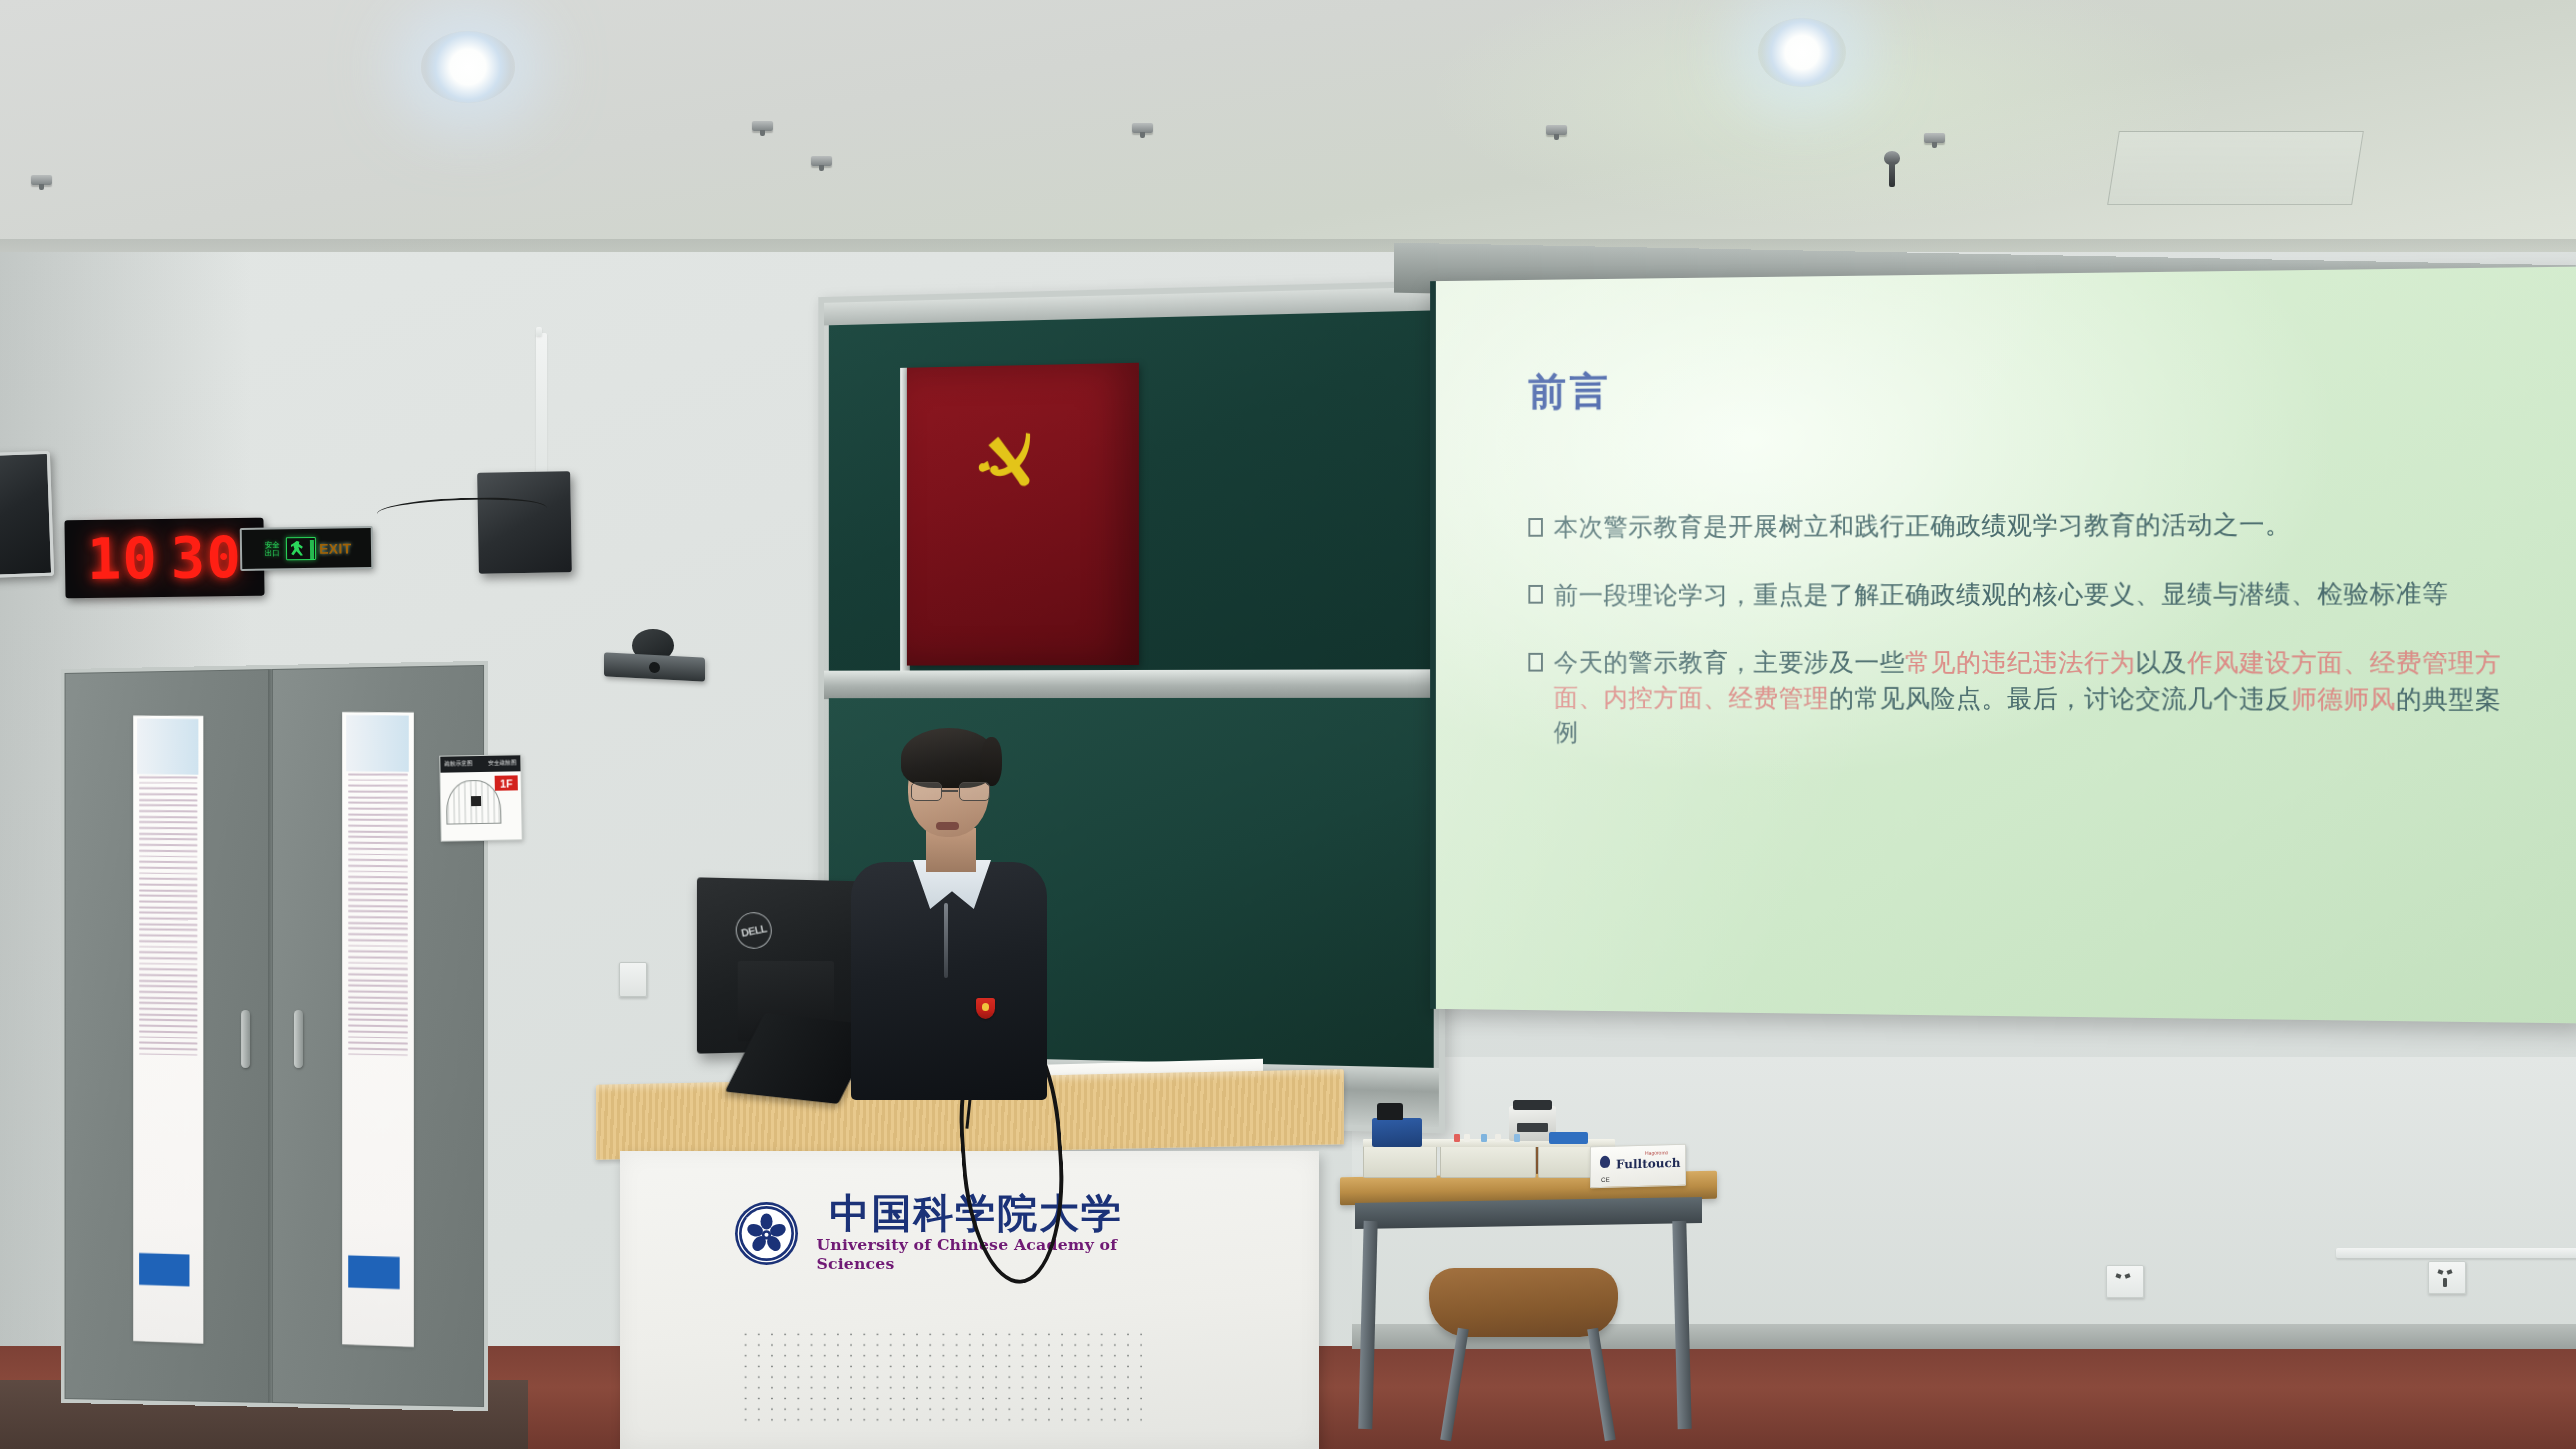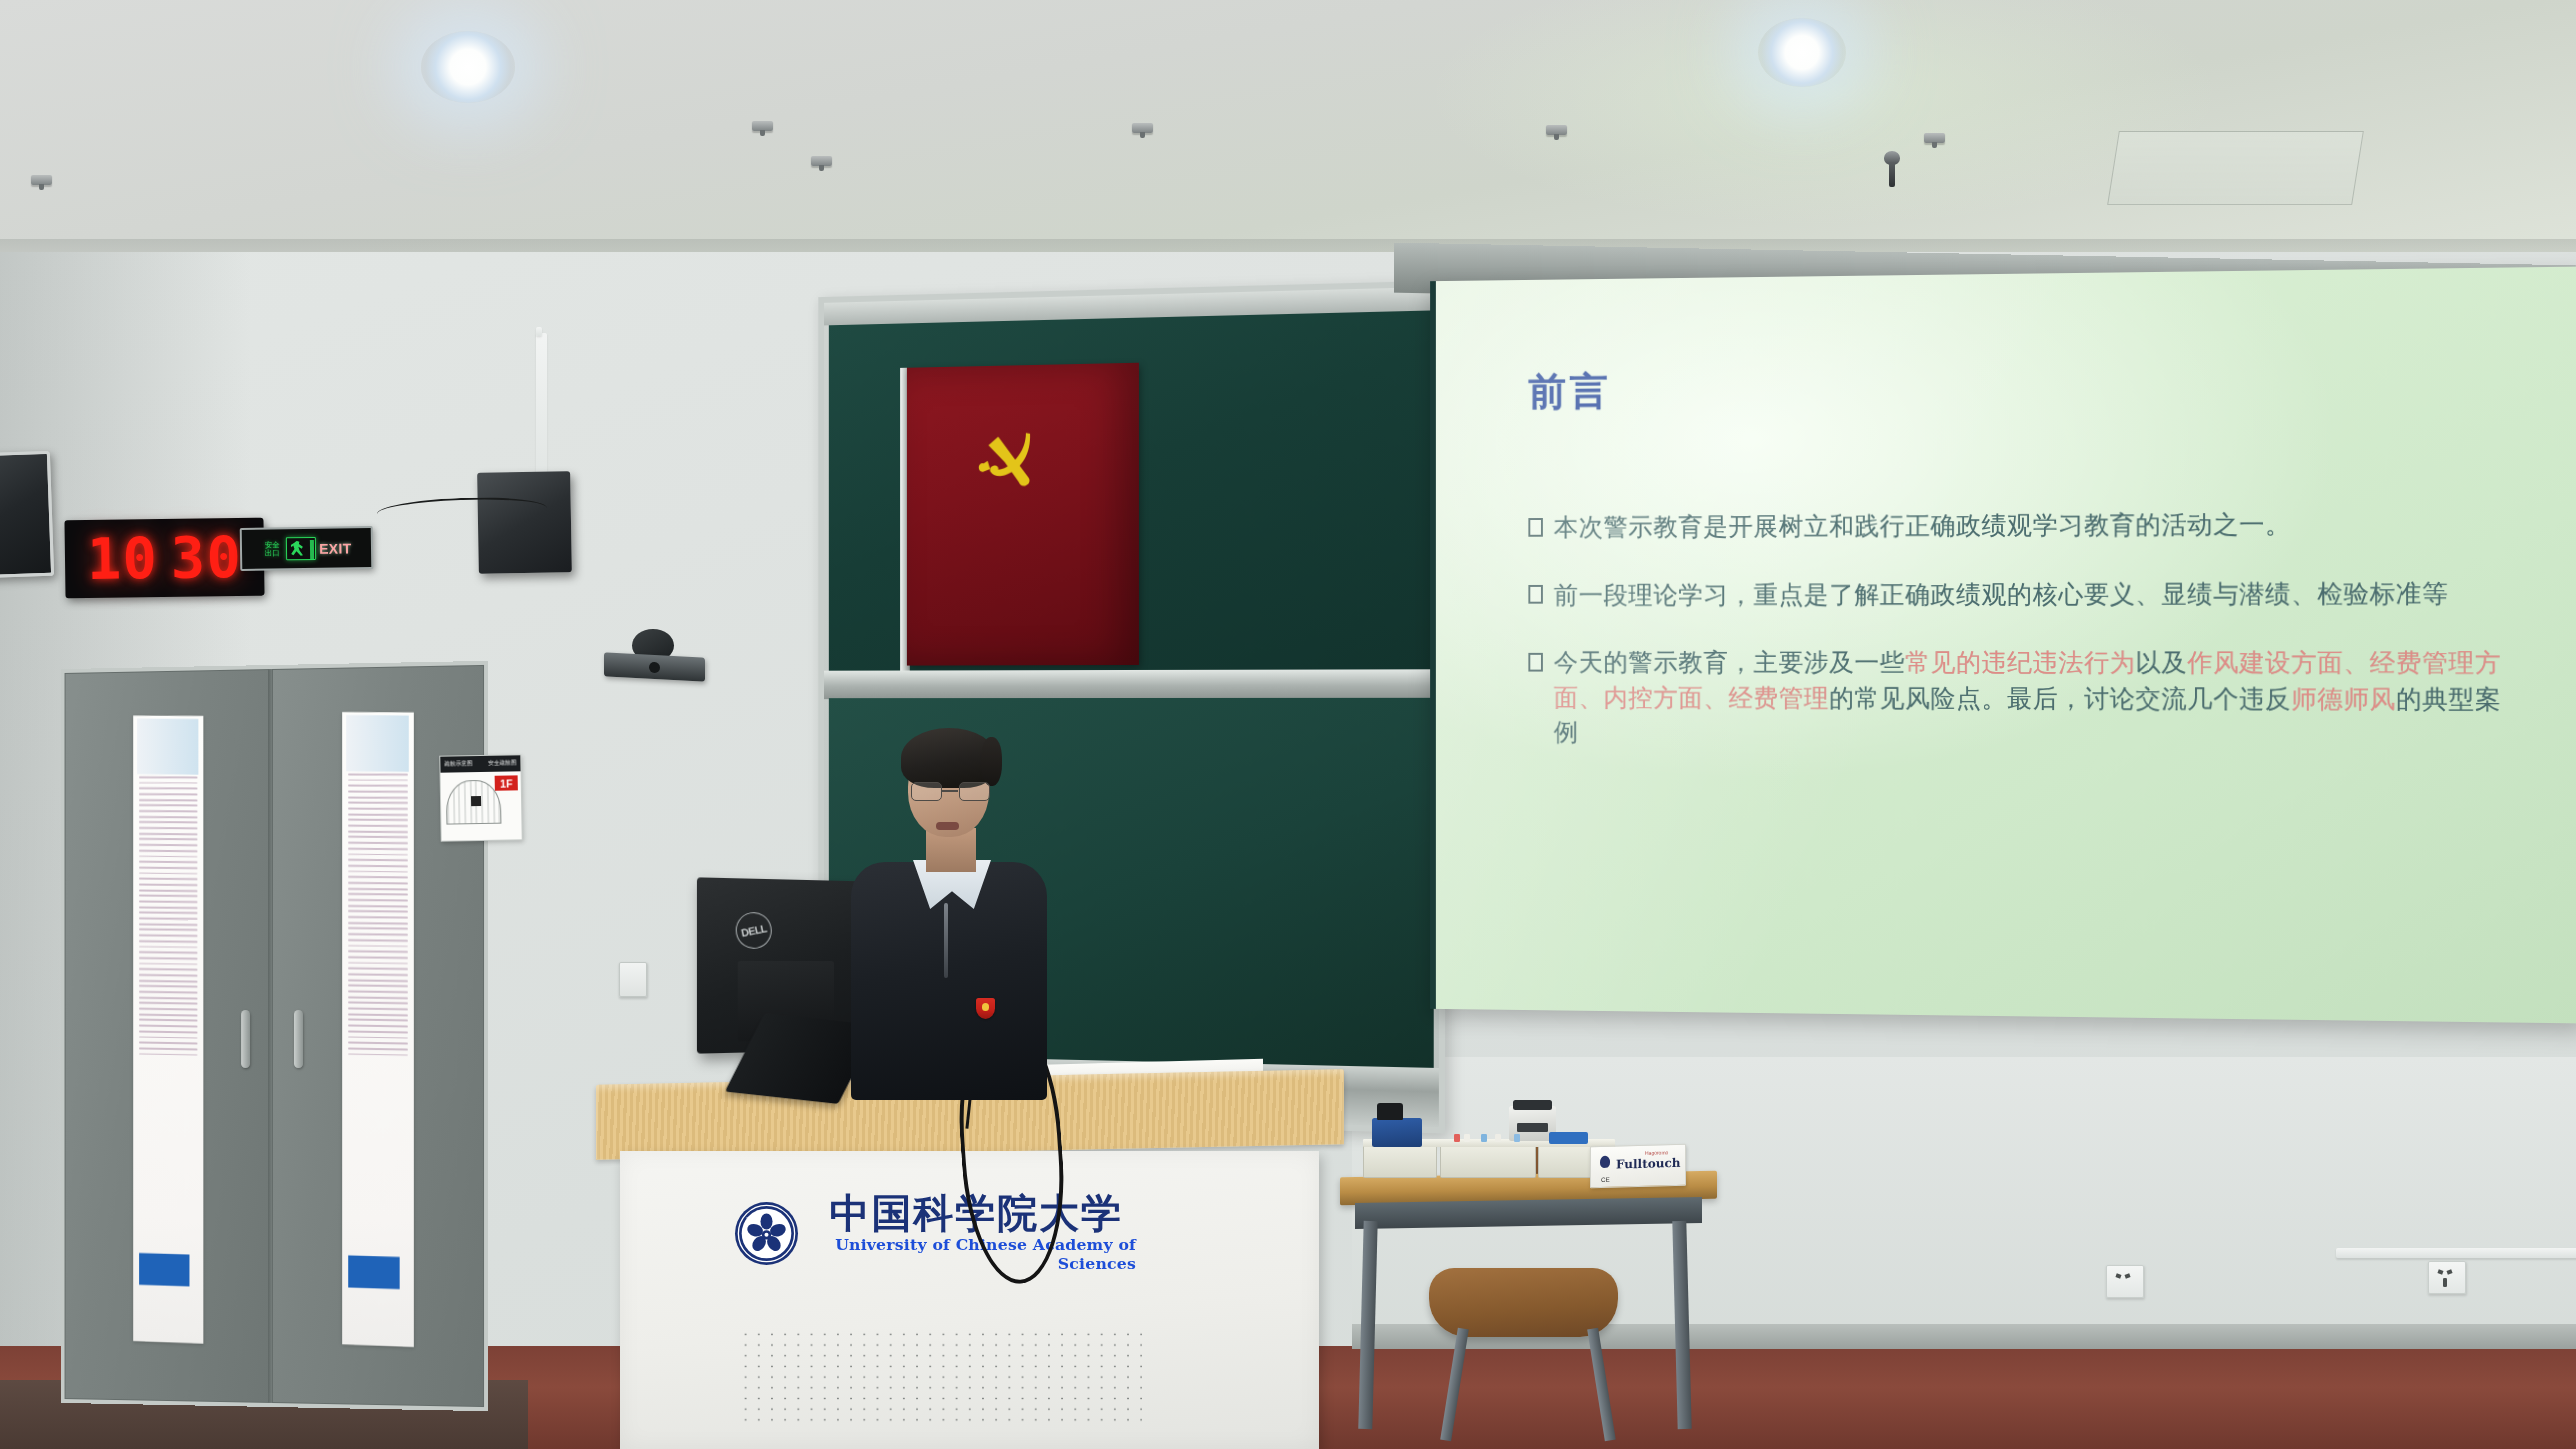--- a/index.html
+++ b/index.html
@@ -130,21 +130,21 @@
     content:""; position:absolute; left:3.8px; top:2.5px; width:14px; height:15px;
     background:#2ad75a;
     clip-path: polygon(42% 0,62% 6%,58% 22%,86% 40%,78% 54%,54% 40%,62% 64%,86% 96%,70% 100%,40% 70%,18% 96%,2% 88%,26% 54%,18% 30%,4% 42%,0 28%,26% 12%);
     filter: drop-shadow(0 0 3.1px rgba(40,230,90,.8));
   }
   .exit-pic::after{
     content:""; position:absolute; right:1.3px; top:1.3px; width:3.8px; height:19px;
     background:#2ad75a; opacity:.85;
   }
   .exit-en {
-    font-size:14px; font-weight:bold; color:#fca5a5; letter-spacing:0.3px;
+    font-size:14px; font-weight:bold; color:#a16207; letter-spacing:0.3px;
     text-shadow:0 0 3.8px rgba(200,255,210,.7);
   }
 
   .wire {
     position:absolute; border-top:1.9px solid #1a1c1c; border-radius:50%;
     background:transparent;
   }
 
   
   .door-frame {
@@ -344,21 +344,21 @@
   }
   .ucas-seal { width:67px; height:67px; flex:0 0 auto; }
   .ucas-seal svg{width:100%;height:100%;display:block;}
   .ucas-names{display:flex;flex-direction:column;gap:1.3px;}
   .ucas-cn {
     font-family:"DejaVu Serif", serif;
     font-size:40px; font-weight:bold; color:#1b3278; letter-spacing:1.9px; line-height:1;text-align:center;
   }
   .ucas-en {
     font-family:"DejaVu Serif", serif;
-    font-size:15.7px; font-weight:bold; color:#1d4ed8; letter-spacing:0.2px;text-align:right;
+    font-size:15.7px; font-weight:bold; color:#701a75; letter-spacing:0.2px;
   }
   .podium-vents {
     position:absolute; left:143px; top:252px; width:403px; height:94px;
     background-image: radial-gradient(circle, #6f7472 1px, transparent 1.1px);
     background-size: 13.2px 10.7px;
     opacity:.85;
   }
   .podium-cable {
     position:absolute; left:365px; top:-63px; width:101px; height:270px;
     border:4.4px solid #141414; border-radius:50% / 46%;

